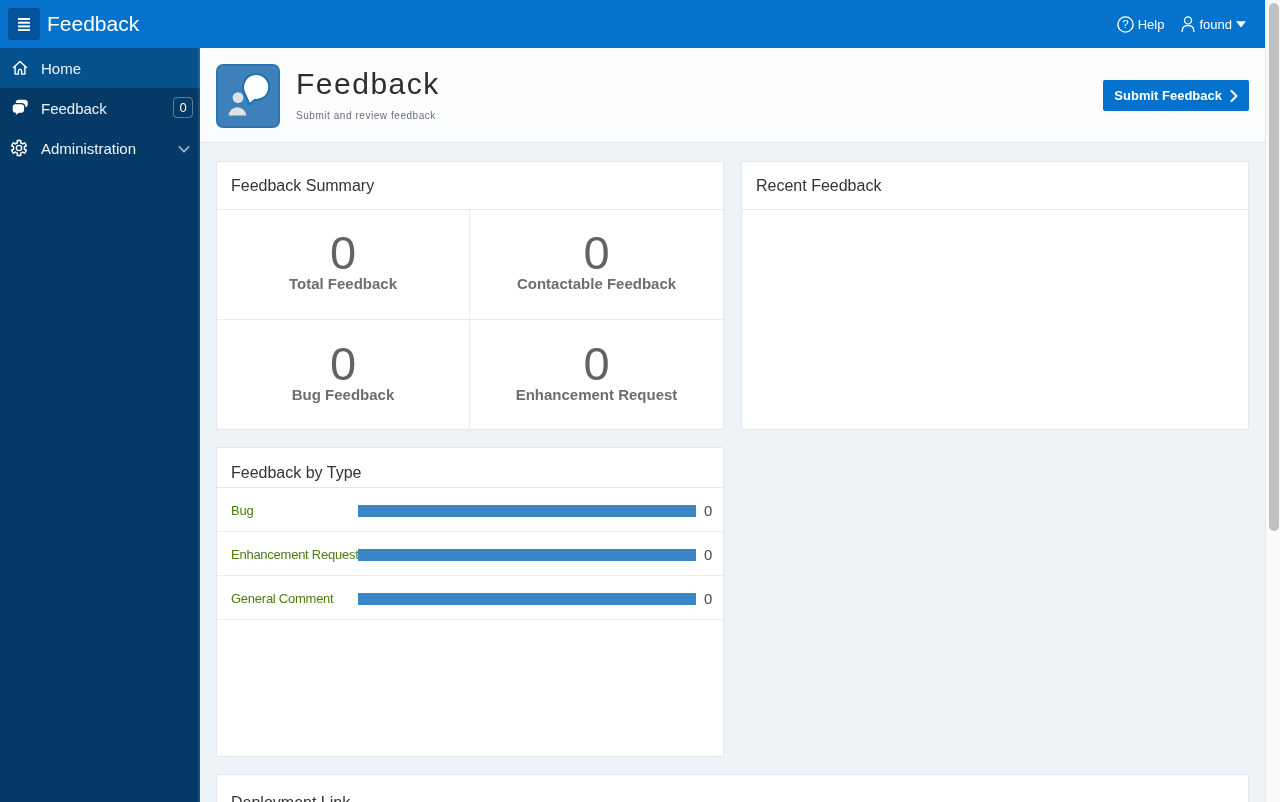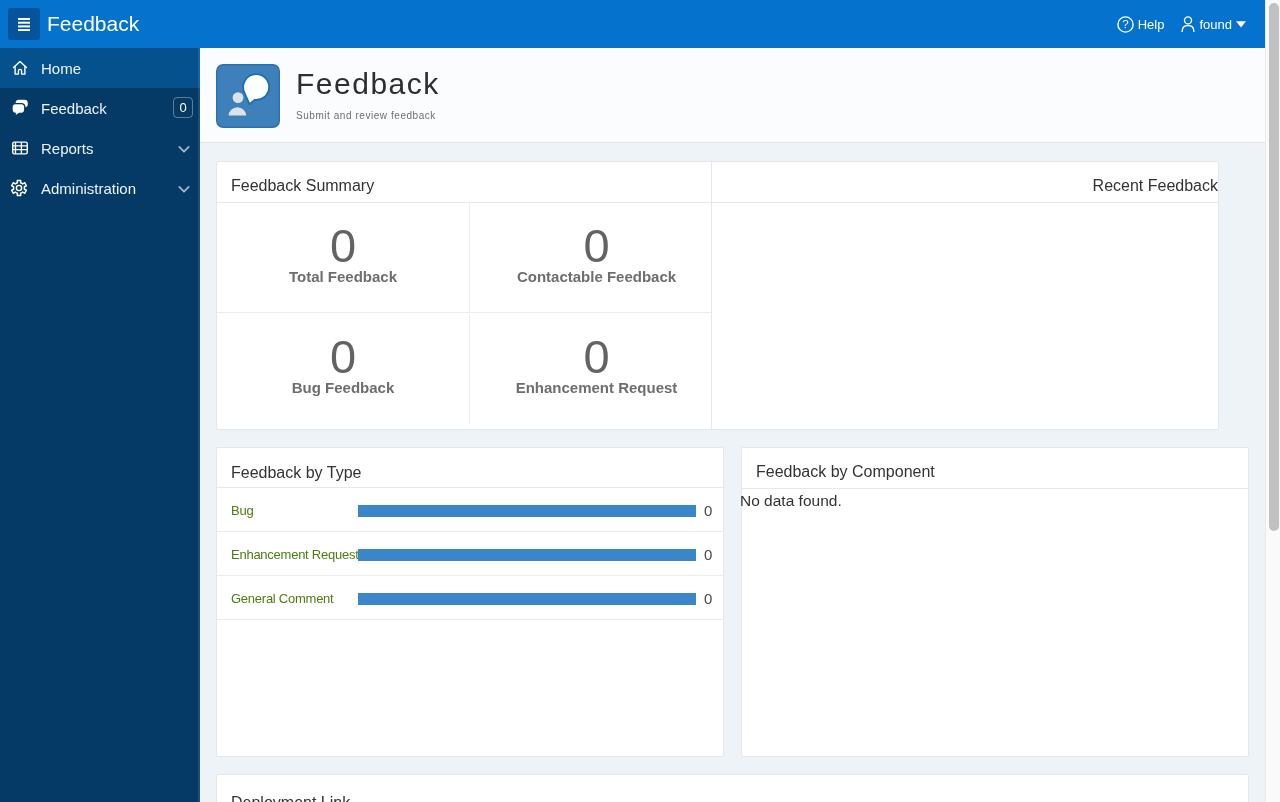--- a/index.html
+++ b/index.html
@@ -28,23 +28,23 @@
   #pghead { position:absolute; left:200px; top:48px; width:1065px; height:95px; background:#fbfcfd; border-bottom:1px solid #e0e5ea; }
   #appicon { position:absolute; left:16px; top:16px; }
   #pgtitle { position:absolute; left:96px; top:20px; font-size:30px; color:#2d2e30; line-height:32px; letter-spacing:1.5px; }
   #pgsub { position:absolute; left:96px; top:59px; font-size:10px; color:#6b7075; line-height:20px; letter-spacing:0.55px; margin-top:-1px; }
   #submitbtn { position:absolute; right:16px; top:32px; height:31px; background:#0572ce; border-radius:2px; color:#fff; font-size:13px; font-weight:bold; display:flex; align-items:center; padding:0 11px; }
   #submitbtn svg { margin-left:8px; }
 
   
   #content { position:absolute; left:200px; top:144px; width:1065px; height:658px; }
   .card { position:absolute; background:#fff; border:1px solid #e4e8ec; border-radius:2px; }
-  .card-head { height:41px; line-height:47px; padding-left:14px; font-size:16px; color:#333; border-bottom:1px solid #e8e8e8; }
+  .card-head { height:48px; line-height:47px; padding-left:14px; font-size:16px; color:#333; border-bottom:1px solid #e8e8e8; }
   #card-summary { left:16px; top:17px; width:508px; height:269px; }
-  #card-recent  { left:511px; top:17px; width:508px; height:269px;text-align:right; }
+  #card-recent  { left:541px; top:17px; width:508px; height:269px; }
   #card-type    { left:16px; top:303px; width:508px; height:310px; }
   #card-comp    { left:541px; top:303px; width:508px; height:310px; }
   #card-deploy  { left:16px; top:630px; width:1033px; height:200px; }
 
   
   .sgrid { display:flex; flex-wrap:wrap; height:221px; }
   .scell { width:253px; height:110px; display:flex; flex-direction:column; align-items:center; justify-content:center; }
   .scell.bR { border-right:1px solid #ececec; }
   .scell.bB { border-bottom:1px solid #ececec; }
   .snum { font-size:47px; color:#636363; line-height:48px; margin-top:-6px; }
@@ -78,32 +78,20 @@
   </div>
   <div class="side-item">
     <span class="side-icon">
         <svg width="17" height="19" viewBox="0 0 17 19">
           <rect x="3.8" y="0.3" width="13" height="8" rx="3.6" fill="#fff"></rect>
           <path d="M3.6 4.3 H10 A3.6 3.6 0 0 1 13.6 7.9 V11.2 A3.6 3.6 0 0 1 10 14.8 H7.6 L2.2 18.6 L3.7 14.7 A3.6 3.6 0 0 1 0 11.2 V7.9 A3.6 3.6 0 0 1 3.6 4.3 Z" fill="#fff" stroke="#053a66" stroke-width="1.5" stroke-linejoin="round"></path>
         </svg>
       </span>
       <span class="side-label">Feedback</span>
     <span id="badge">0</span>
-  </div>
-  <div class="side-item">
-    <span class="side-icon">
-        <svg width="17" height="14" viewBox="0 0 17 14">
-          <rect x="0.8" y="0.8" width="15.4" height="12.4" rx="1.8" fill="none" stroke="#fff" stroke-width="1.5"></rect>
-          <path d="M0.8 4.7 H16.2 M0.8 8.8 H16.2 M3.7 0.8 V13.2 M10.0 0.8 V13.2" stroke="#fff" stroke-width="1.4" fill="none"></path>
-        </svg>
-      </span>
-      <span class="side-label">Reports</span>
-    <span class="side-chev"><svg width="12" height="8" viewBox="0 0 12 8">
-          <path d="M1.3 1.4 L6 6.2 L10.7 1.4" stroke="rgba(255,255,255,0.62)" stroke-width="1.8" fill="none" stroke-linecap="round" stroke-linejoin="round"></path>
-        </svg></span>
   </div>
   <div class="side-item">
     <span class="side-icon">
         <svg style="margin-left:-2px" width="20" height="20" viewBox="0 0 20 20">
           <path d="M8.22 4.17 L8.07 1.62 L11.93 1.62 L11.78 4.17 A6.1 6.1 0 0 1 14.16 5.54 L16.29 4.13 L18.22 7.49 L15.94 8.63 A6.1 6.1 0 0 1 15.94 11.37 L18.22 12.51 L16.29 15.87 L14.16 14.46 A6.1 6.1 0 0 1 11.78 15.83 L11.93 18.38 L8.07 18.38 L8.22 15.83 A6.1 6.1 0 0 1 5.84 14.46 L3.71 15.87 L1.78 12.51 L4.06 11.37 A6.1 6.1 0 0 1 4.06 8.63 L1.78 7.49 L3.71 4.13 L5.84 5.54 A6.1 6.1 0 0 1 8.22 4.17 Z" fill="none" stroke="#fff" stroke-width="1.6" stroke-linejoin="round"></path>
           <circle cx="10" cy="10" r="2.9" fill="none" stroke="#fff" stroke-width="1.6"></circle>
         </svg>
       </span>
       <span class="side-label">Administration</span>
     <span class="side-chev"><svg width="12" height="8" viewBox="0 0 12 8">
@@ -149,20 +137,23 @@
 
 <div id="pghead">
   <div id="appicon"><svg width="64" height="64" viewBox="0 0 64 64">
     <rect x="0.75" y="0.75" width="62.5" height="62.5" rx="6.5" fill="#3d80ba" stroke="#2a72ad" stroke-width="1.5"></rect>
     <circle cx="22" cy="33.6" r="6.4" fill="#dde2e6" stroke="#3d80ba" stroke-width="2"></circle>
     <path d="M11.6 52.6 v-0.6 a9.8 9.8 0 0 1 19.6 0 v0.6 z" fill="#dde2e6" stroke="#3d80ba" stroke-width="2"></path>
     <path d="M40 10.2 A12.9 12.9 0 1 1 38.6 35.9 L33.6 40.3 L28.6 29.0 A12.9 12.9 0 0 1 40 10.2 Z" fill="#fff" stroke="#1a6fb2" stroke-width="1.8" stroke-linejoin="round"></path>
   </svg></div>
   <div id="pgtitle">Feedback</div>
   <div id="pgsub">Submit and review feedback</div>
+  <div id="submitbtn">Submit Feedback<svg width="8" height="12" viewBox="0 0 8 12">
+        <path d="M1.5 1 L6.5 6 L1.5 11" stroke="#fff" stroke-width="2" fill="none" stroke-linecap="round" stroke-linejoin="round"></path>
+      </svg></div>
 </div>
 
 <div id="content">
   <div class="card" id="card-summary">
     <div class="card-head">Feedback Summary</div>
     <div class="sgrid">
       <div class="scell bR bB">
           <div class="snum">0</div>
           <div class="slab">Total Feedback</div>
         </div>
@@ -197,24 +188,20 @@
         <span class="tbar"></span>
         <span class="tval">0</span>
       </div>
     <div class="trow">
         <span class="tlab">General Comment</span>
         <span class="tbar"></span>
         <span class="tval">0</span>
       </div>
   </div>
 
-  <div class="card" id="card-comp">
-    <div class="card-head">Feedback by Component</div>
-    <div id="nodata">No data found.</div>
-  </div>
 
   <div class="card" id="card-deploy">
     <div class="card-head" style="height:56px; line-height:55px;">Deployment Link</div>
   </div>
 </div>
 
 <div id="sbtrack">
     <div id="sbthumb"></div>
   </div>
 

